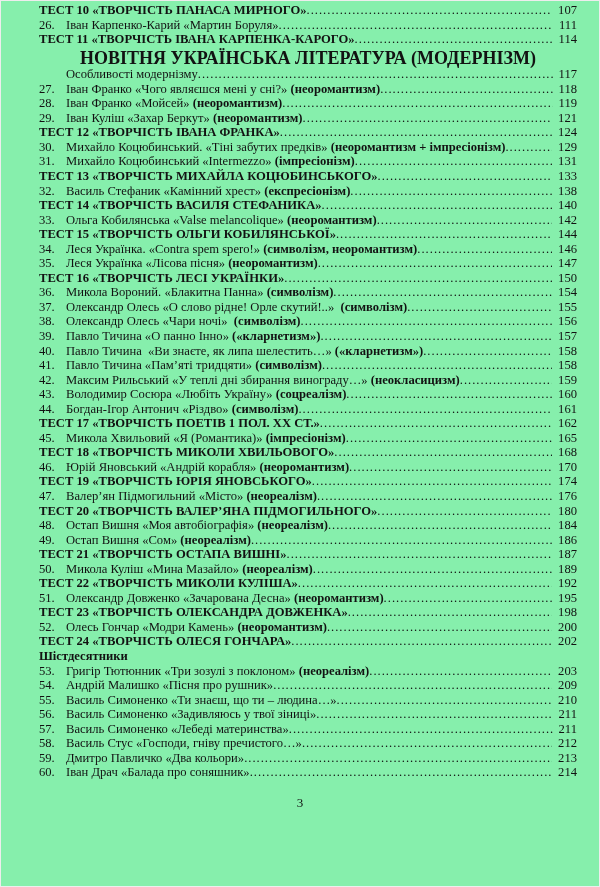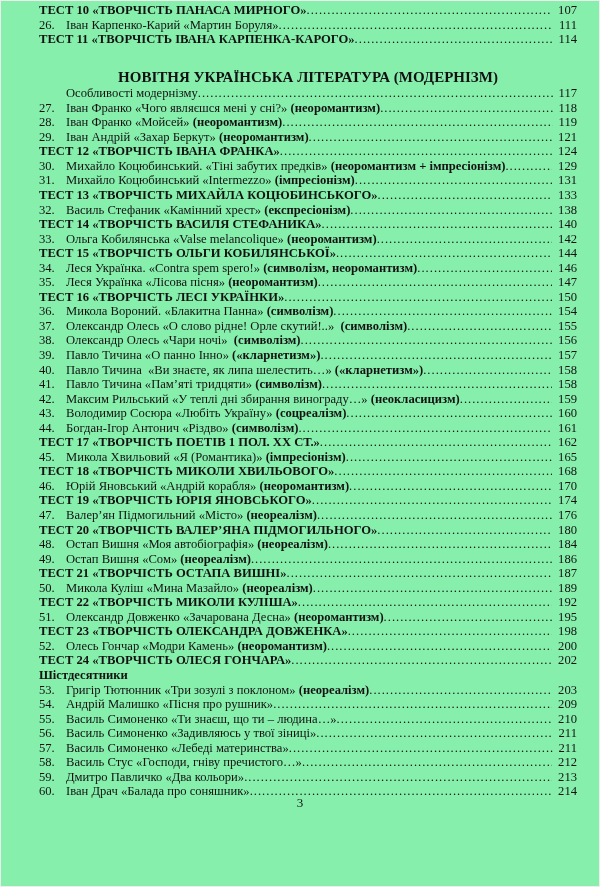--- a/index.html
+++ b/index.html
@@ -36,23 +36,23 @@
     min-width:0;
   }
   .leader::after{
     content:"..........................................................................................................................................................................................................";
     letter-spacing:1px;
   }
   .pg{flex:none;text-align:right;margin-left:6px;}
   .section{
     text-align:center;
     font-weight:bold;
-    font-size:15px;
+    font-size:18px;
     line-height:15px;
-    margin-top:23px;
+    margin-top:4px;
     margin-bottom:1.5px;
     white-space:pre;
   }
   .pagenum{
     position:absolute;
     top:794px;left:0;width:100%;
     text-align:center;
     font-size:13px;
   }
 </style>
@@ -61,21 +61,21 @@
 
 <div class="page">
   <div id="toc" class="toc">
       <div class="row"><span class="text b">ТЕСТ 10 «ТВОРЧІСТЬ ПАНАСА МИРНОГО»</span><span class="leader"></span><span class="pg">107</span></div>
       <div class="row"><span class="num">26.</span><span class="text">Іван Карпенко-Карий «Мартин Боруля»</span><span class="leader"></span><span class="pg">111</span></div>
       <div class="row"><span class="text b">ТЕСТ 11 «ТВОРЧІСТЬ ІВАНА КАРПЕНКА-КАРОГО»</span><span class="leader"></span><span class="pg">114</span></div>
       <div class="section">НОВІТНЯ УКРАЇНСЬКА ЛІТЕРАТУРА (МОДЕРНІЗМ)</div>
       <div class="row"><span class="num"></span><span class="text">Особливості модернізму</span><span class="leader"></span><span class="pg">117</span></div>
       <div class="row"><span class="num">27.</span><span class="text">Іван Франко «Чого являєшся мені у сні?» </span><span class="text b">(неоромантизм)</span><span class="leader"></span><span class="pg">118</span></div>
       <div class="row"><span class="num">28.</span><span class="text">Іван Франко «Мойсей» </span><span class="text b">(неоромантизм)</span><span class="leader"></span><span class="pg">119</span></div>
-      <div class="row"><span class="num">29.</span><span class="text">Іван Андрій «Захар Беркут» </span><span class="text b">(неоромантизм)</span><span class="leader"></span><span class="pg">121</span></div>
+      <div class="row"><span class="num">29.</span><span class="text">Іван Куліш «Захар Беркут» </span><span class="text b">(неоромантизм)</span><span class="leader"></span><span class="pg">121</span></div>
       <div class="row"><span class="text b">ТЕСТ 12 «ТВОРЧІСТЬ ІВАНА ФРАНКА»</span><span class="leader"></span><span class="pg">124</span></div>
       <div class="row"><span class="num">30.</span><span class="text">Михайло Коцюбинський. «Тіні забутих предків» </span><span class="text b">(неоромантизм + імпресіонізм)</span><span class="leader"></span><span class="pg">129</span></div>
       <div class="row"><span class="num">31.</span><span class="text">Михайло Коцюбинський «Intermezzo» </span><span class="text b">(імпресіонізм)</span><span class="leader"></span><span class="pg">131</span></div>
       <div class="row"><span class="text b">ТЕСТ 13 «ТВОРЧІСТЬ МИХАЙЛА КОЦЮБИНСЬКОГО»</span><span class="leader"></span><span class="pg">133</span></div>
       <div class="row"><span class="num">32.</span><span class="text">Василь Стефаник «Камінний хрест» </span><span class="text b">(експресіонізм)</span><span class="leader"></span><span class="pg">138</span></div>
       <div class="row"><span class="text b">ТЕСТ 14 «ТВОРЧІСТЬ ВАСИЛЯ СТЕФАНИКА»</span><span class="leader"></span><span class="pg">140</span></div>
       <div class="row"><span class="num">33.</span><span class="text">Ольга Кобилянська «Valse melancolique» </span><span class="text b">(неоромантизм)</span><span class="leader"></span><span class="pg">142</span></div>
       <div class="row"><span class="text b">ТЕСТ 15 «ТВОРЧІСТЬ ОЛЬГИ КОБИЛЯНСЬКОЇ»</span><span class="leader"></span><span class="pg">144</span></div>
       <div class="row"><span class="num">34.</span><span class="text">Леся Українка. «Contra spem spero!» </span><span class="text b">(символізм, неоромантизм)</span><span class="leader"></span><span class="pg">146</span></div>
       <div class="row"><span class="num">35.</span><span class="text">Леся Українка «Лісова пісня» </span><span class="text b">(неоромантизм)</span><span class="leader"></span><span class="pg">147</span></div>

